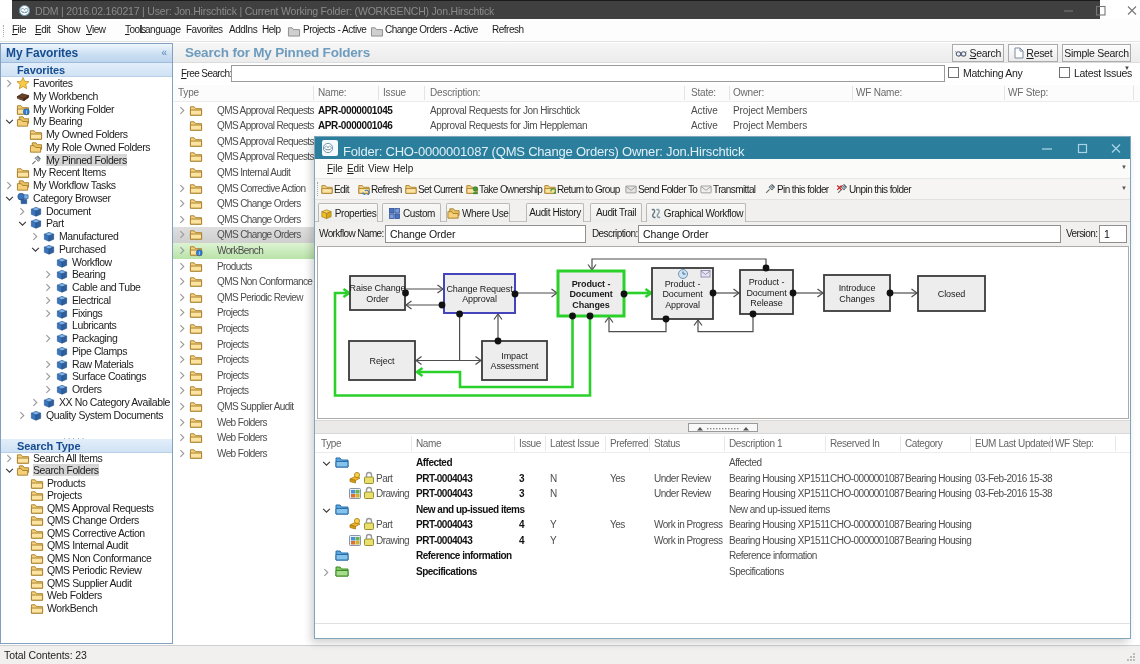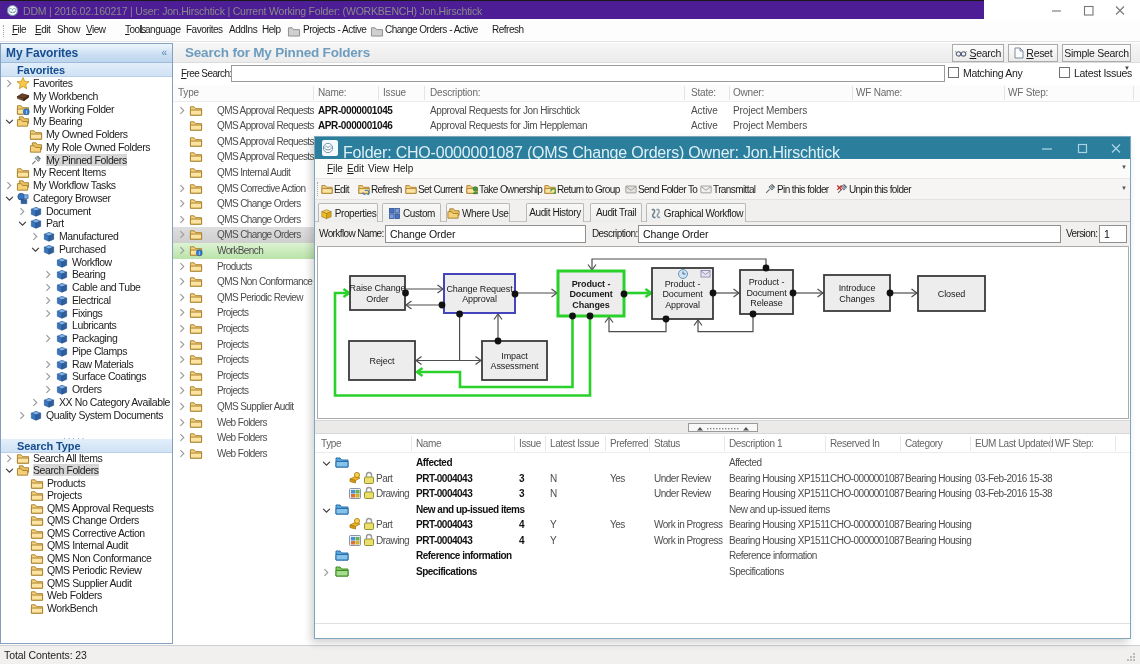--- a/index.html
+++ b/index.html
@@ -1,17 +1,17 @@
 <!DOCTYPE html>
 <html><head><meta charset="utf-8"><style>
 *{margin:0;padding:0;box-sizing:border-box}
 html,body{width:1140px;height:664px;overflow:hidden;background:#fff;font-family:"Liberation Sans",sans-serif;font-size:10.5px;color:#333;position:relative;letter-spacing:-0.1px}
 .abs{position:absolute}
 
-#titlebar{left:0;top:0;width:984px;height:19px;background:#4c1d95;border-top:1px solid #1a1a1a}
+#titlebar{left:12px;top:0;width:1088px;height:19px;background:#404040;border-top:1px solid #1a1a1a}
 #titlebar .txt{left:23px;top:4px;color:#8a8a8a;font-size:10.5px;letter-spacing:-0.2px}
 #menubar{left:0;top:19px;width:1140px;height:23px;background:#fdfdfd;border-bottom:1px solid #e3e3e3}
 .mitem{position:absolute;top:5px;color:#1b1b1b;font-size:10px;letter-spacing:-0.5px}
 .mitem u{text-decoration:underline}
 
 #leftpanel{left:0;top:43px;width:173px;height:601px;border:1px solid #84a0be;background:#fff}
 #lp-head{left:0;top:0;width:171px;height:19px;background:linear-gradient(#eef6fd,#cadef2 60%,#bdd6ee);border-bottom:1px solid #9ebcd9}
 #lp-head b{position:absolute;left:5px;top:2px;color:#154d90;font-size:12px}
 #lp-head .chev{position:absolute;right:5px;top:3px;color:#5a86b4;font-size:10px}
 .band{position:absolute;left:0;width:171px;height:14px;background:linear-gradient(#e3eefa,#cfe2f4);border-bottom:1px solid #b9d0e8}
@@ -47,21 +47,21 @@
 .mrow .c0{position:absolute;left:44px;top:2px;color:#4d4d4d;letter-spacing:-0.6px;font-size:10px}
 .mrow .c1{position:absolute;left:145px;top:2px;color:#111;font-weight:bold;letter-spacing:-0.4px;font-size:10px}
 .mrow .c3{position:absolute;left:257px;top:2px;color:#4d4d4d;letter-spacing:-0.4px;font-size:10px}
 .mrow .c4{position:absolute;left:518px;top:2px;color:#4d4d4d;font-size:10px}
 .mrow .c5{position:absolute;left:560px;top:2px;color:#4d4d4d;font-size:10px}
 .mrow.rsel{background:linear-gradient(#dedede,#cfcfcf)}
 .mrow.rgreen{background:linear-gradient(#ddf3d3,#b9e3a8)}
 
 #dialog{left:314px;top:136px;width:817px;height:503px;background:#fff;border:1px solid #7ea7bc;box-shadow:-3px 4px 8px rgba(0,0,0,0.18)}
 #dtitle{left:0;top:0;width:815px;height:22px;background:#2b7e9c}
-#dtitle .txt{position:absolute;left:28px;top:7px;color:#dff0f7;font-size:16px;letter-spacing:-0.2px}
+#dtitle .txt{position:absolute;left:28px;top:7px;color:#dff0f7;font-size:13px;letter-spacing:-0.2px}
 #dtitle .ico{position:absolute;left:7px;top:3px;width:16px;height:16px;background:#f4fafd;border-radius:2px}
 #dmenu{left:0;top:22px;width:815px;height:20px;background:#fbfbfa;border-bottom:1px solid #e8e8e8}
 #dmenu span{position:absolute;top:4px;color:#1b1b1b;font-size:10px}
 #dmenu u{text-decoration:underline}
 #dtools{left:0;top:42px;width:815px;height:21px;background:#f6f5f3;border-bottom:1px solid #e2e2e0}
 .titem{position:absolute;top:4px;color:#1b1b1b;white-space:nowrap;letter-spacing:-0.6px;font-size:10px}
 .titem svg{display:inline-block;vertical-align:-2px;margin-right:1px}
 #dtabs{left:0;top:63px;width:815px;height:22px;background:#f1f0ee;border-bottom:1px solid #c2c2c2}
 .tab{position:absolute;top:3px;height:19px;background:linear-gradient(#f8f8f7,#ededeb);border:1px solid #b9b9b9;border-bottom:none;border-radius:2px 2px 0 0;color:#1b1b1b;text-align:center;padding-top:3px;font-size:10px;letter-spacing:-0.4px;white-space:nowrap;overflow:hidden}
 .tab svg{display:inline-block;vertical-align:-3px;margin-right:2px}

